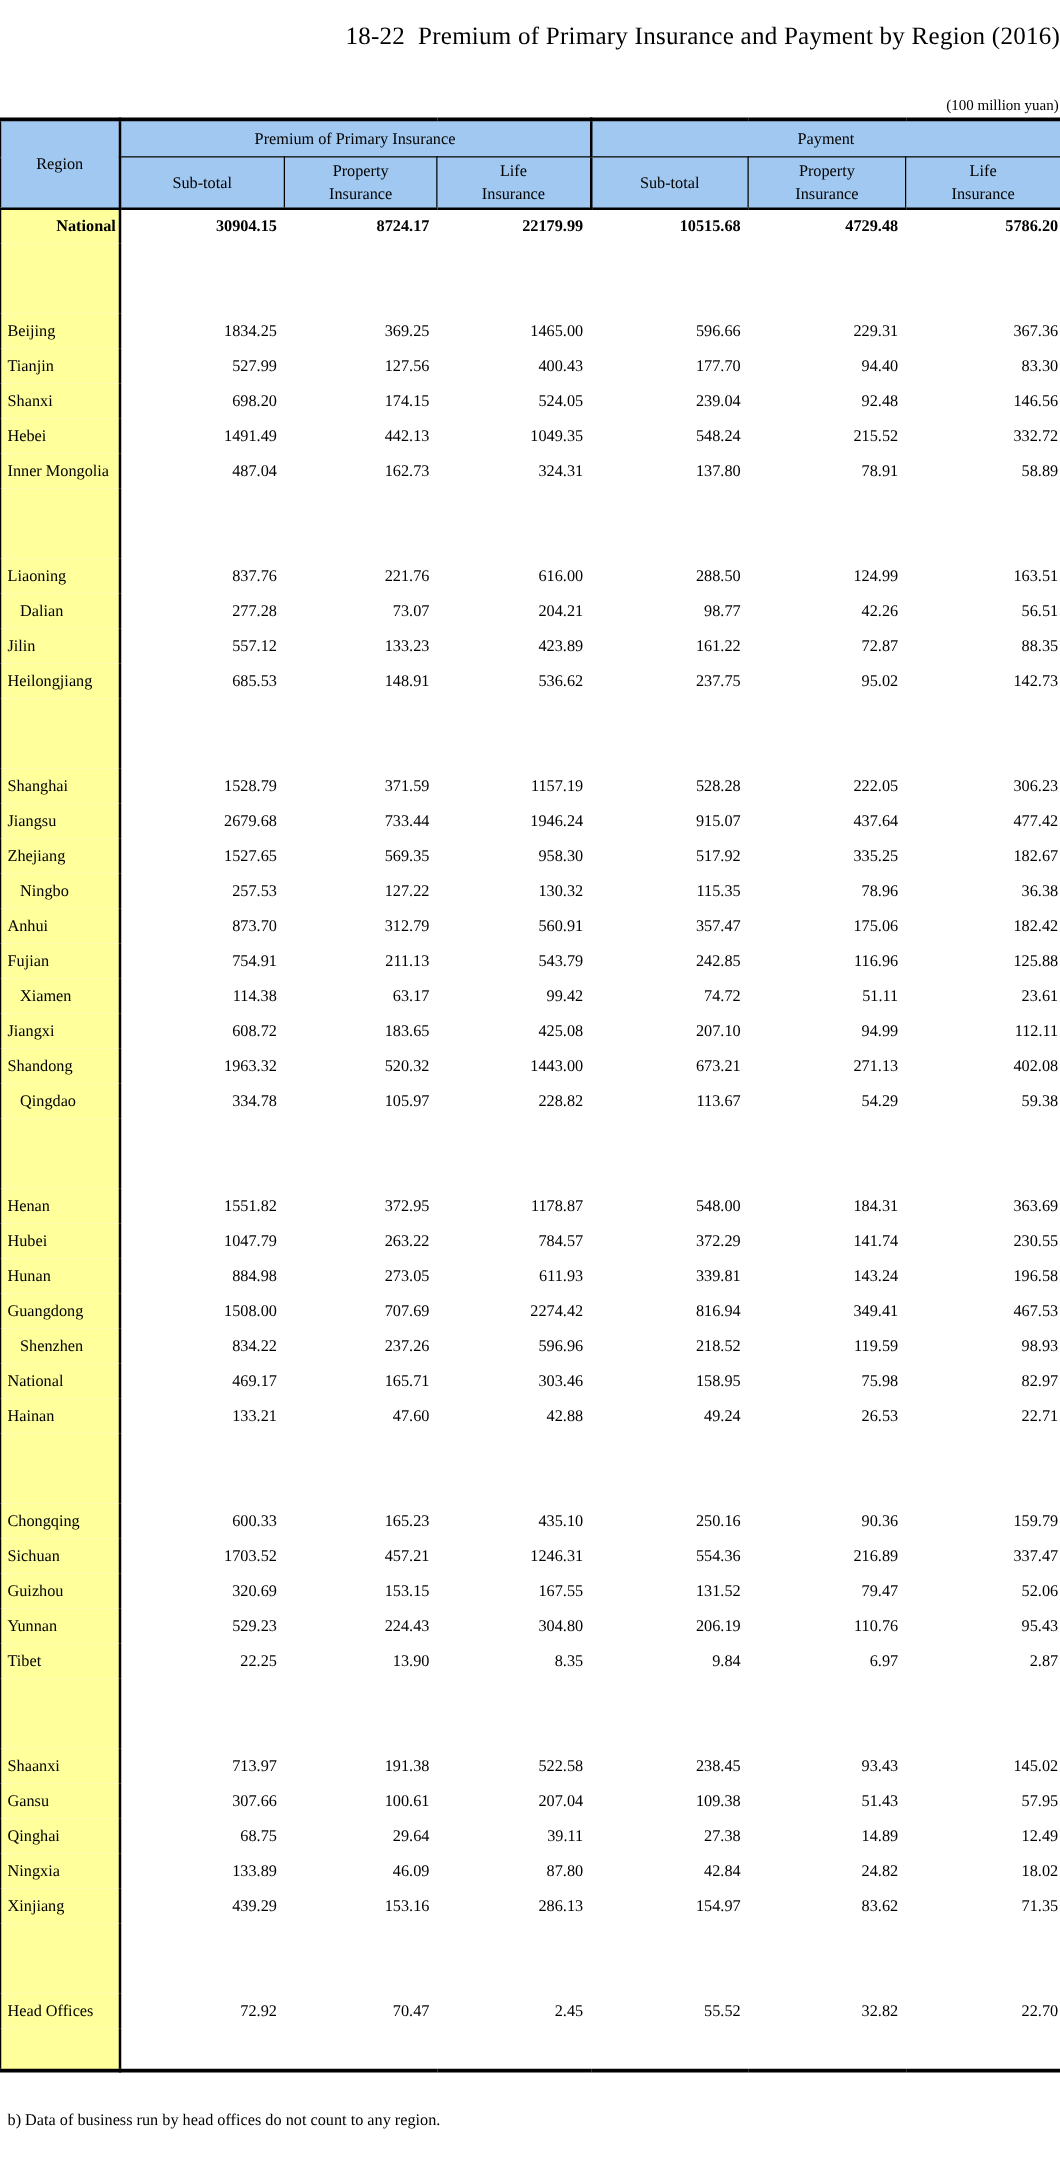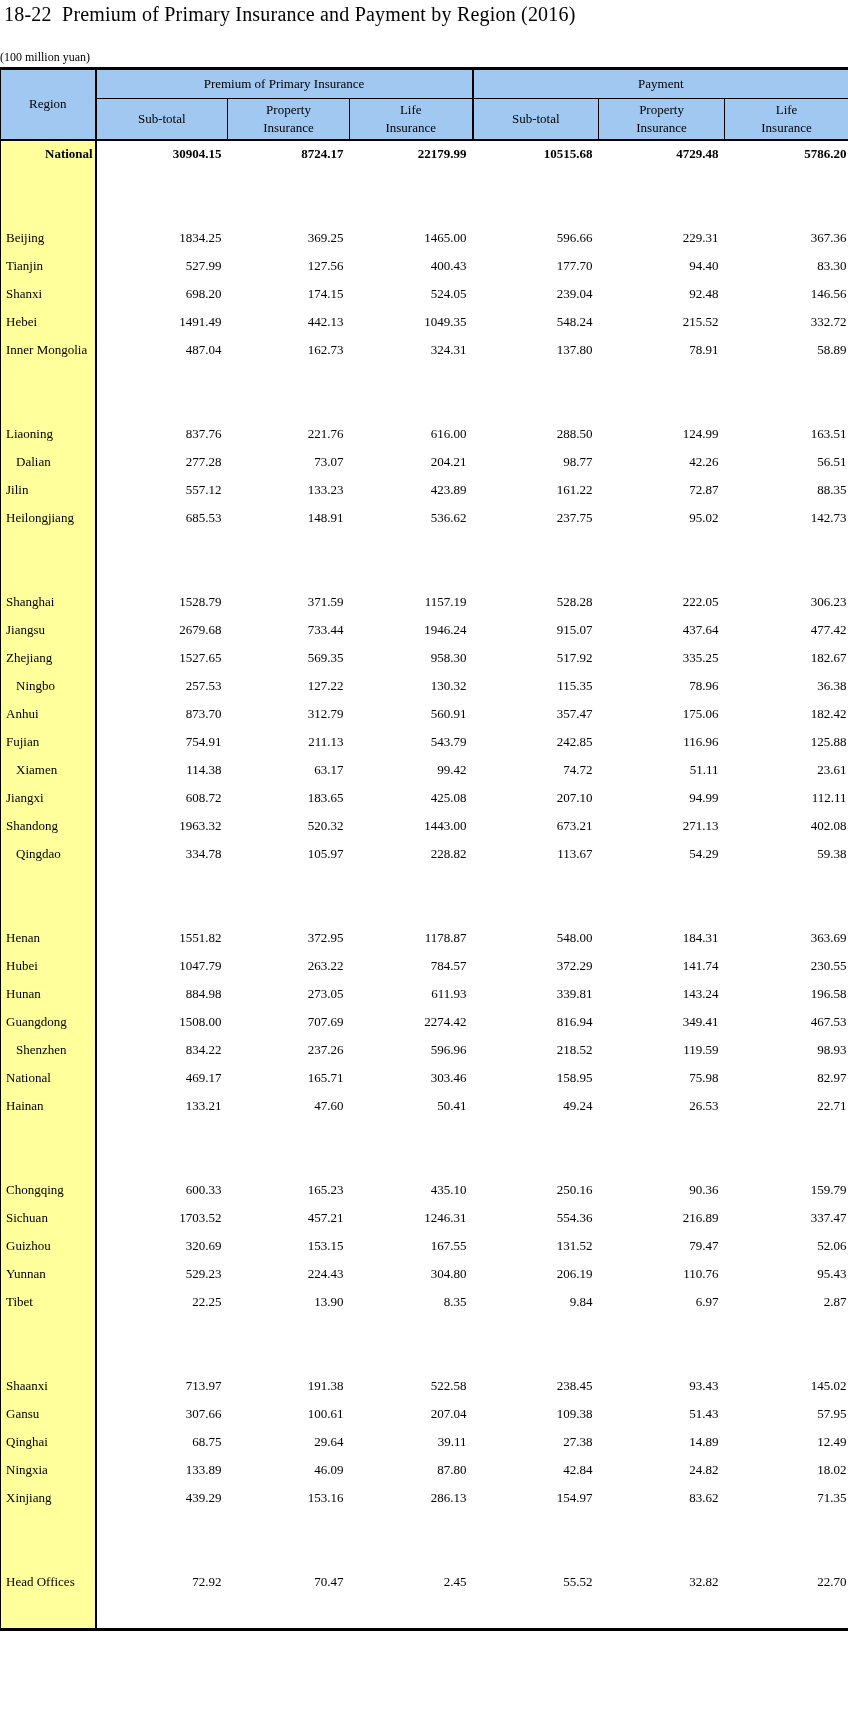--- a/index.html
+++ b/index.html
@@ -10,27 +10,29 @@
   *{box-sizing:border-box;}
   html,body{margin:0;padding:0;background:#fff;}
   body{
     width:848px;height:1729px;
     font-family:"Liberation Serif","DejaVu Serif",serif;
     color:#000;
     position:relative;
   }
   .page-title{
     font-size:20px;font-weight:normal;
-    margin:3px 0 0 4px;
+    margin:18px 0 0 4px;
     letter-spacing:0.2px;
     white-space:pre;
+    text-align:right;
   }
   .unit-note{
     font-size:12px;
-    margin:24px 1px 2px 0;
+    text-align:right;
+    margin:36px 1px 2px 0;
   }
   table.main{
     width:848px;
     border-collapse:collapse;
     table-layout:fixed;
     border-top:3px solid var(--ink);
     border-bottom:3px solid var(--ink);
   }
   col.c-region{width:95px;}
   col.c1{width:132px;}
@@ -392,21 +394,21 @@
         <td class="num">165.71</td>
         <td class="num">303.46</td>
         <td class="num">158.95</td>
         <td class="num">75.98</td>
         <td class="num">82.97</td>
       </tr>
       <tr>
         <td class="region">Hainan</td>
         <td class="num">133.21</td>
         <td class="num">47.60</td>
-        <td class="num">50.41</td>
+        <td class="num">42.88</td>
         <td class="num">49.24</td>
         <td class="num">26.53</td>
         <td class="num">22.71</td>
       </tr>
       <tr class="spacer">
         <td class="region"></td>
         <td class="num"></td>
         <td class="num"></td>
         <td class="num"></td>
         <td class="num"></td>
@@ -536,13 +538,14 @@
         <td class="num"></td>
         <td class="num"></td>
         <td class="num"></td>
         <td class="num"></td>
         <td class="num"></td>
       </tr>
     </tbody>
 </table>
 
 <div class="footnotes">
+  <p>b) Data of business run by head offices do not count to any region.</p>
 </div>
 
 </body></html>

